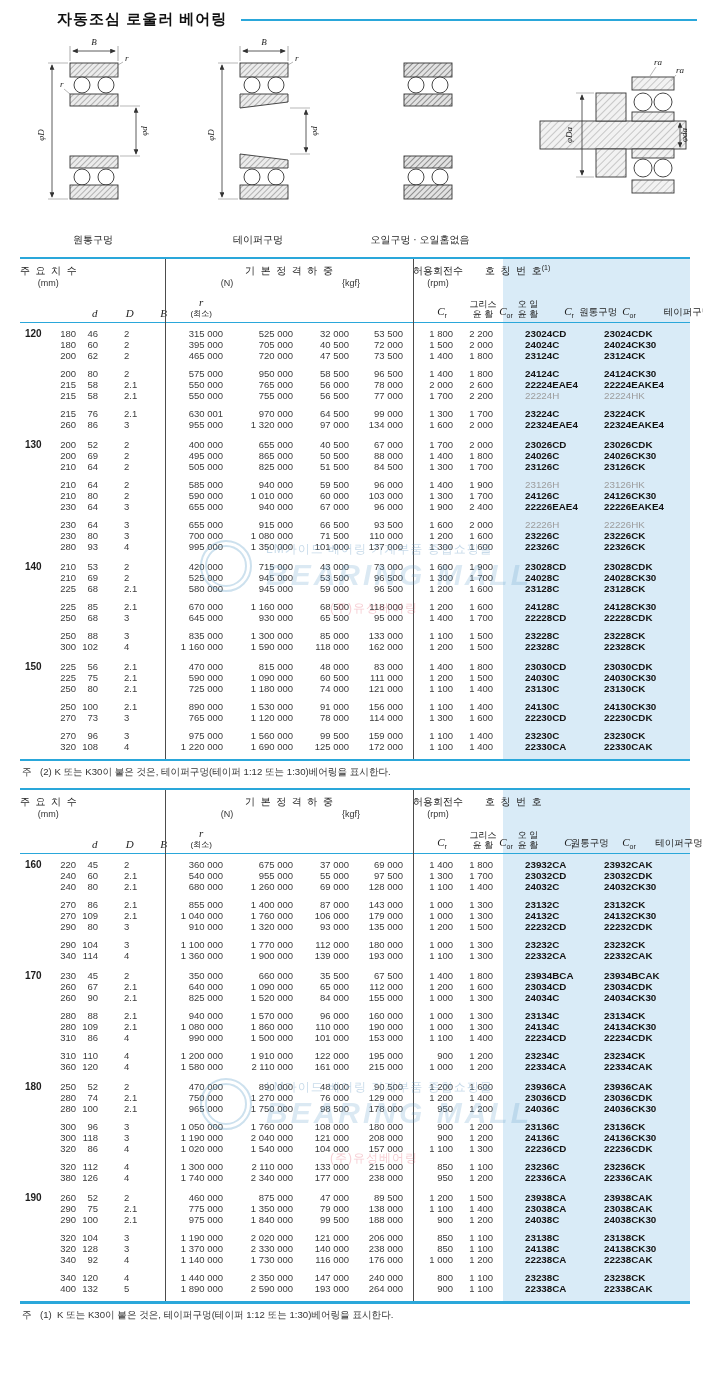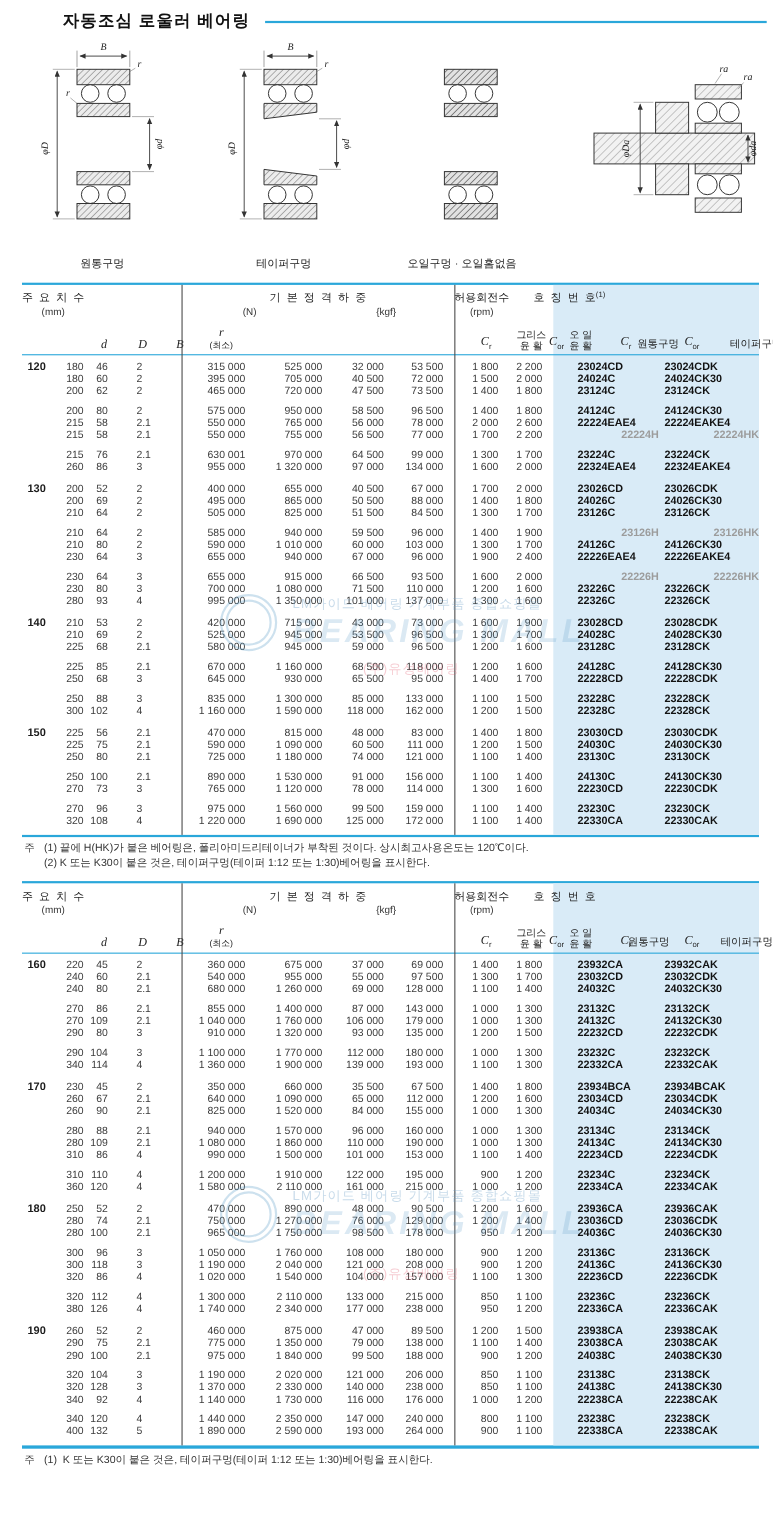--- a/index.html
+++ b/index.html
@@ -58,21 +58,21 @@
   .c-B   { width:22px; text-align:right; }
   .c-r   { width:67px; padding-left:26px; }
   .c-crn { width:58px; text-align:right; }
   .c-corn{ width:70px; text-align:right; }
   .c-crk { width:56px; text-align:right; }
   .c-cork{ width:64px; text-align:right; padding-right:10px; }
   .c-gr  { width:40px; text-align:right; }
   .c-oil { width:50px; text-align:right; padding-right:10px; }
   .c-cyl { width:96px; padding-left:22px; font-weight:bold; font-size:9.8px; color:#121212; }
   .c-tap { width:91px; padding-left:5px;  font-weight:bold; font-size:9.8px; color:#121212; }
-  .row.gray .c-cyl, .row.gray .c-tap { color:#9c9c9c; font-weight:bold;text-align:right; }
+  .row.gray .c-cyl, .row.gray .c-tap { color:#9c9c9c; font-weight:normal; }
 
   
   .footnote { display:flex; margin:4px 0 10px 22px; font-size:9.6px; color:#333; line-height:13px; }
   .fn-mark { width:18px; font-size:9.6px; }
   .fn-lines div { white-space:pre; }
   .tbl.t2 { border-bottom-width:3px; }
   .footnote.last { margin-bottom:0; }
 
   
   .wm { position:absolute; left:200px; display:flex; align-items:center; gap:14px;
@@ -750,21 +750,20 @@
               <span class="cell c-tap">22330CAK</span>
             </div>
           </div>
         </div>
       </div>
   </section>
 
   <div class="footnote">
     <span class="fn-mark">주</span>
     <div class="fn-lines">
-      <div>(1) 끝에 H(HK)가 붙은 베어링은, 폴리아미드리테이너가 부착된 것이다. 상시최고사용온도는 120℃이다.</div>
       <div>(2) K 또는 K30이 붙은 것은, 테이퍼구멍(테이퍼 1:12 또는 1:30)베어링을 표시한다.</div>
     </div>
   </div>
 
   <section class="tbl t2">
     <div class="bluecol"></div>
     <div class="vline v1"></div>
     <div class="vline v2"></div>
     <div class="t-head">
       <div class="h-sec s1">

